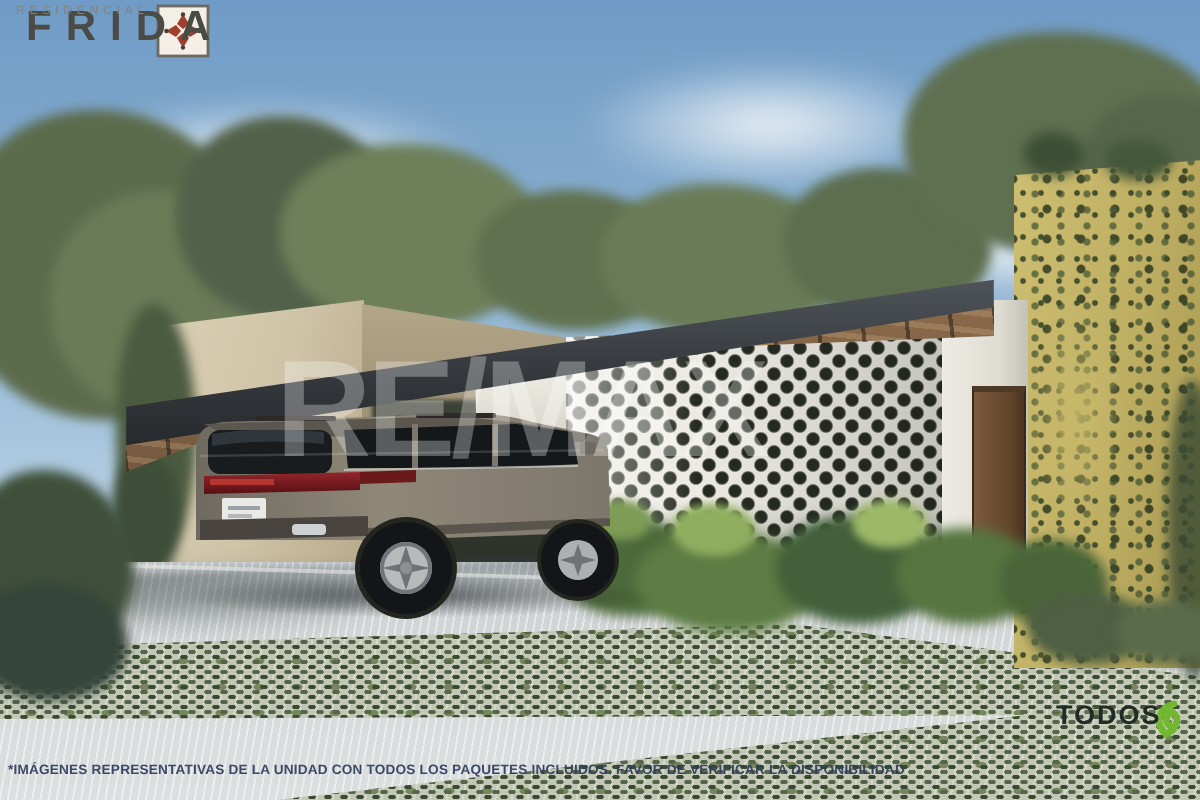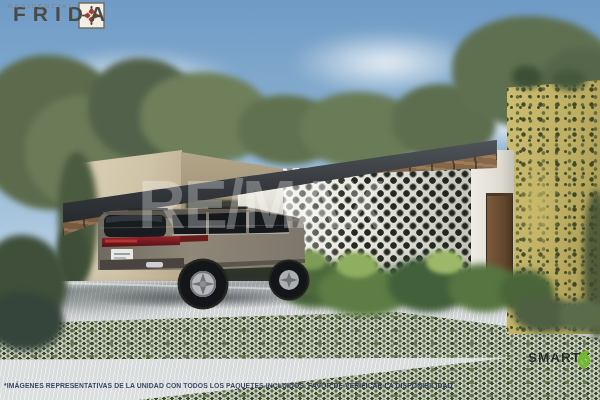--- a/index.html
+++ b/index.html
@@ -251,18 +251,18 @@
     <span class="frida-name">FRIDA</span>
     <span class="frida-sub">RESIDENCIAL</span>
   </div>
 
   <div class="smart">
     <span class="swirl">
       <svg viewBox="0 0 18 20" width="18" height="20">
         <path d="M12,2 C4,4 2,12 8,17 C14,15 15,8 11,6 C8,7 7,11 10,13" fill="none" stroke="#72b82f" stroke-width="3.4" stroke-linecap="round"></path>
       </svg>
     </span>
-    <span class="smart-name">SMART</span>
+    <span class="smart-name">TODOS</span>
   </div>
 
   <div class="disclaimer">*IMÁGENES REPRESENTATIVAS DE LA UNIDAD CON TODOS LOS PAQUETES INCLUIDOS. FAVOR DE VERIFICAR LA DISPONIBILIDAD</div>
 
 </div>
 
 </body></html>

